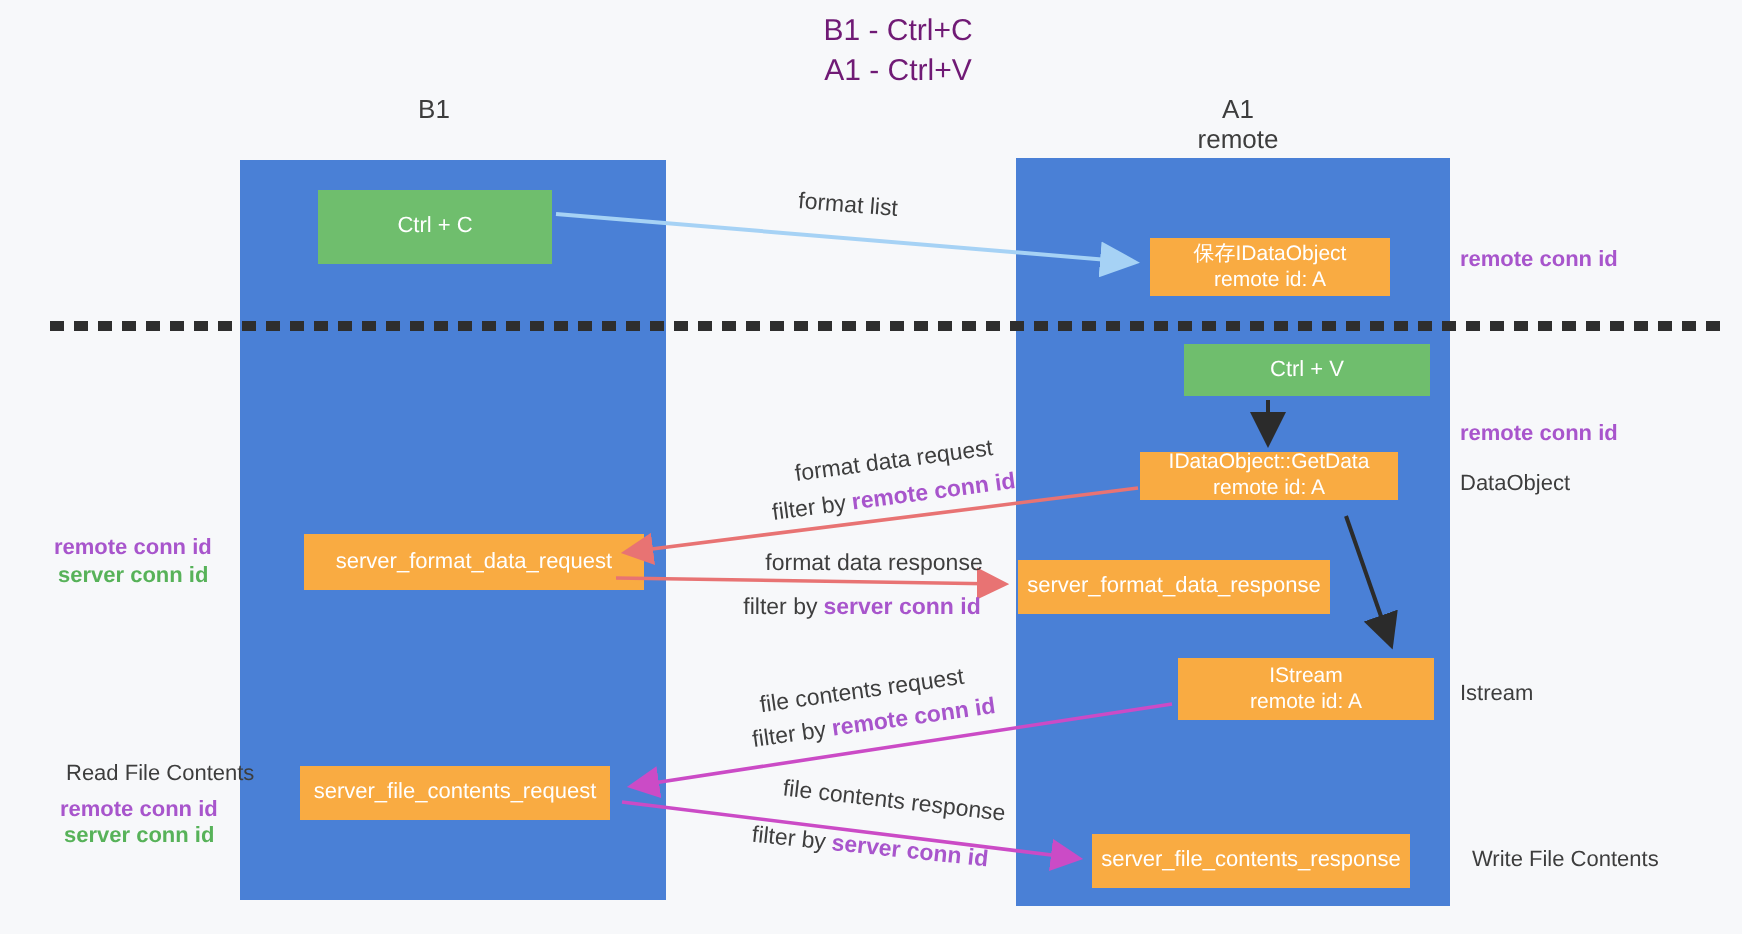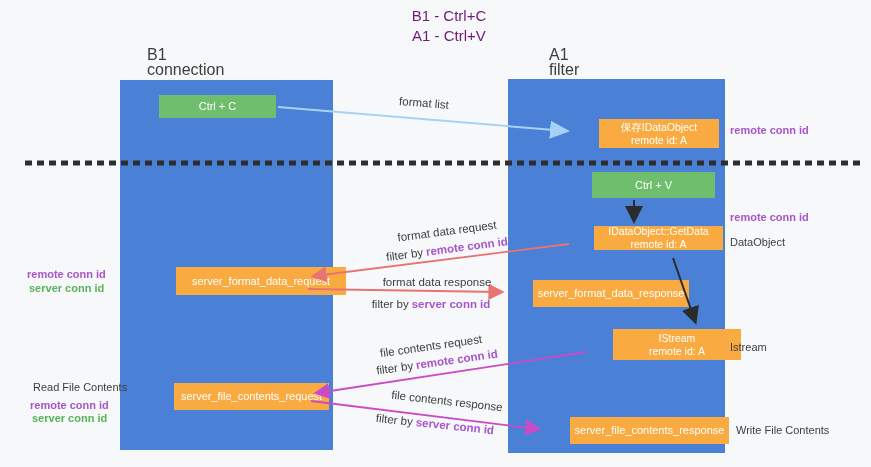--- a/index.html
+++ b/index.html
@@ -11,32 +11,32 @@
   body{background:var(--bg);font-family:"Liberation Sans",sans-serif;position:relative;}
   .canvas{position:relative;width:871px;height:467px;}
 
   .page-title{position:absolute;left:349px;top:6px;width:200px;text-align:center;
     font-size:15px;line-height:20px;color:#701a75;}
 
   .lane{position:absolute;background:var(--lane-blue);z-index:1;}
   .lane-left{left:120px;top:80px;width:213px;height:370px;}
   .lane-right{left:508px;top:79px;width:217px;height:374px;}
 
-  .lane-header{position:absolute;width:140px;font-size:16px;
+  .lane-header{position:absolute;width:140px;text-align:center;font-size:13px;
     line-height:15px;color:#3d3d3d;z-index:2;}
   .lane-header-left{left:147px;top:47px;}
   .lane-header-right{left:549px;top:47px;}
 
   .node{position:absolute;display:flex;flex-direction:column;align-items:center;
     justify-content:center;color:#fff;font-size:11px;line-height:13px;text-align:center;
     z-index:3;}
-  .node.orange{background:var(--node-orange);margin-left:24px;}
+  .node.orange{background:var(--node-orange);}
   .node.green{background:var(--node-green);}
 
-  .n-ctrl-c{left:159px;top:95px;width:117px;height:23px;}
+  .n-ctrl-c{left:159px;top:95px;width:117px;height:37px;}
   .n-save-obj{left:575px;top:119px;width:120px;height:29px;font-size:10.5px;}
   .n-ctrl-v{left:592px;top:172px;width:123px;height:26px;}
   .n-getdata{left:570px;top:226px;width:129px;height:24px;font-size:10.5px;}
   .n-fmt-req{left:152px;top:267px;width:170px;height:28px;}
   .n-fmt-resp{left:509px;top:280px;width:156px;height:27px;}
   .n-istream{left:589px;top:329px;width:128px;height:31px;font-size:10.5px;}
   .n-file-req{left:150px;top:383px;width:155px;height:27px;}
   .n-file-resp{left:546px;top:417px;width:159px;height:27px;}
 
   svg.overlay{position:absolute;left:0;top:0;z-index:5;pointer-events:none;}
@@ -76,25 +76,24 @@
 
 <div class="canvas">
 
   <div class="page-title">
     <div>B1 - Ctrl+C</div>
     <div>A1 - Ctrl+V</div>
   </div>
 
   <div class="lane-header lane-header-left">
     <div>B1</div>
-    <div>connection</div>
   </div>
   <div class="lane-header lane-header-right">
     <div>A1</div>
-    <div>filter</div>
+    <div>remote</div>
   </div>
 
   <div class="lane lane-left"></div>
   <div class="lane lane-right"></div>
 
   <div class="node green n-ctrl-c">
     <span>Ctrl + C</span>
   </div>
   <div class="node orange n-save-obj">
     <span>保存IDataObject</span>

